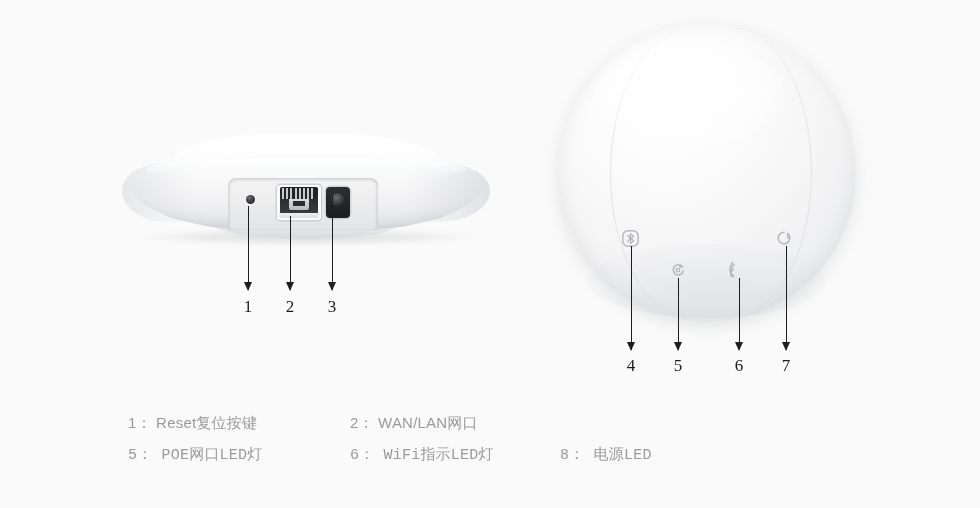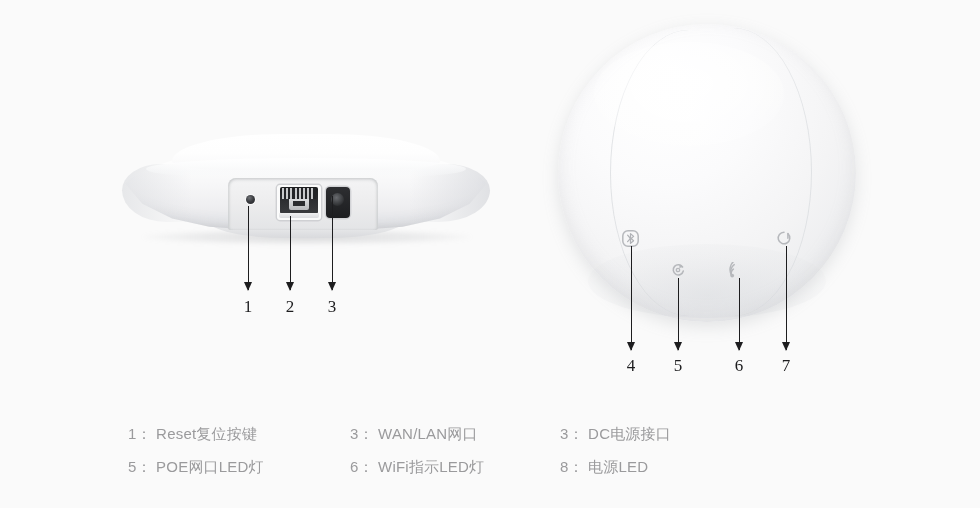--- a/index.html
+++ b/index.html
@@ -292,35 +292,35 @@
     font-family: "Liberation Serif", "DejaVu Serif", serif;
     text-align: center;
     width: 24px;
     line-height: 20px;
   }
 
   
   .legend {
     position: absolute;
     left: 0;
-    top: 423px;
+    top: 412px;
     width: 965px;
     height: 70px;
   }
   .legend-item {
     position: absolute;
     font-size: 15px;
     color: #9a9a9c;
     letter-spacing: 0.2px;
     white-space: nowrap;
     line-height: 22px;
     font-family: "Liberation Sans", "DejaVu Sans", sans-serif;
   }
   .legend-row-1 { top: 0px; }
-  .legend-row-2 { top: 33px; }
+  .legend-row-2 { top: 33px; font-family: Liberation Mono, monospace; }
   .col-a { left: 128px; }
   .col-b { left: 350px; }
   .col-c { left: 560px; }
   .col-d { left: 755px; }
 </style>
 </head>
 <body>
 
 <div class="stage">
 
@@ -422,21 +422,20 @@
   </div>
   <div class="callout-num" style="left:727px; top:356px;">6</div>
 
   <div class="callout" style="left:786px; top:246px; height:104px;">
     <div class="head"></div>
   </div>
   <div class="callout-num" style="left:774px; top:356px;">7</div>
 
   <div class="legend">
     <div class="legend-item legend-row-1 col-a">1： Reset复位按键</div>
-    <div class="legend-item legend-row-1 col-b">3： WAN/LAN网口</div>
-    <div class="legend-item legend-row-1 col-c">3： DC电源接口</div>
+    <div class="legend-item legend-row-1 col-b">2： WAN/LAN网口</div>
 
     <div class="legend-item legend-row-2 col-a">5： POE网口LED灯</div>
     <div class="legend-item legend-row-2 col-b">6： WiFi指示LED灯</div>
     <div class="legend-item legend-row-2 col-c">8： 电源LED</div>
   </div>
 
 </div>
 
 </body></html>

